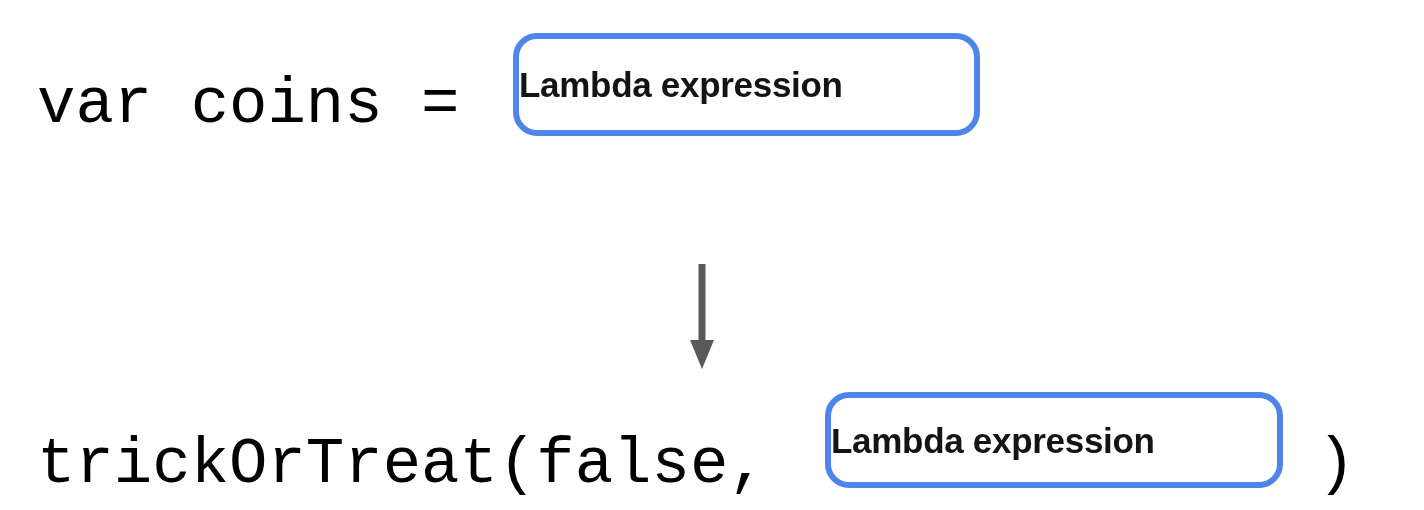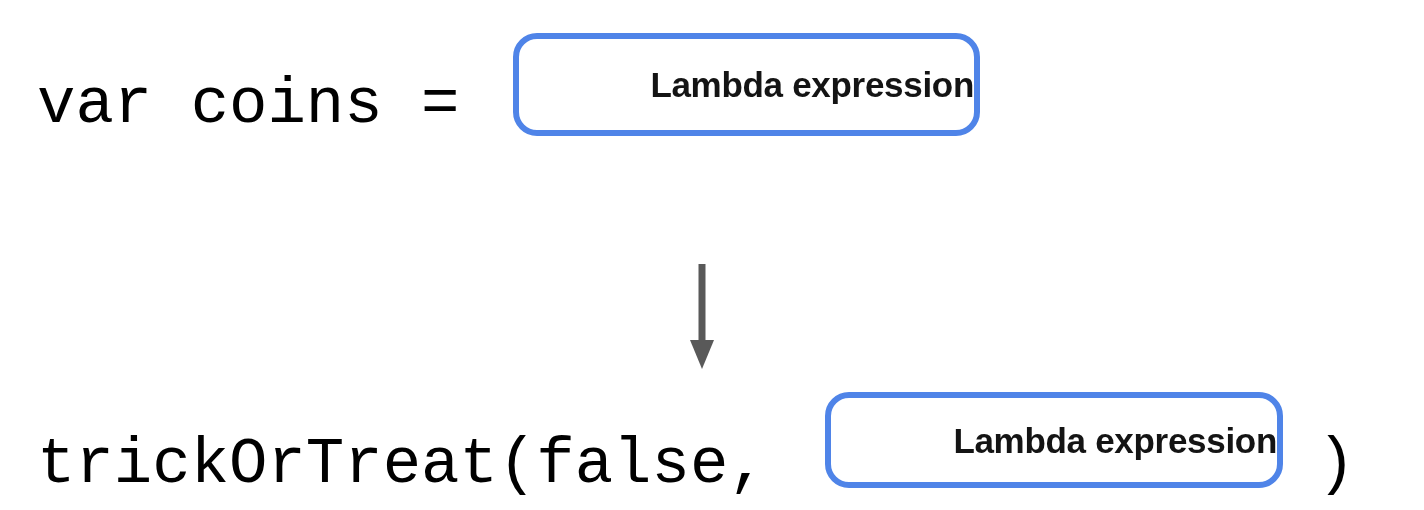--- a/index.html
+++ b/index.html
@@ -32,21 +32,21 @@
 
   
   .lambda-box {
     position: absolute;
     box-sizing: border-box;
     background: #ffffff;
     border: 6px solid #4f84e8;
     border-radius: 24px;
     display: flex;
     align-items: center;
-    justify-content: flex-end;
+    justify-content: flex-start;
   }
   .lambda-box-label {
     font-family: "Liberation Sans", sans-serif;
     font-weight: bold;
     font-size: 35px;
     line-height: 1;
     color: #141414;
     white-space: nowrap;
     letter-spacing: -0.3px;
   }

